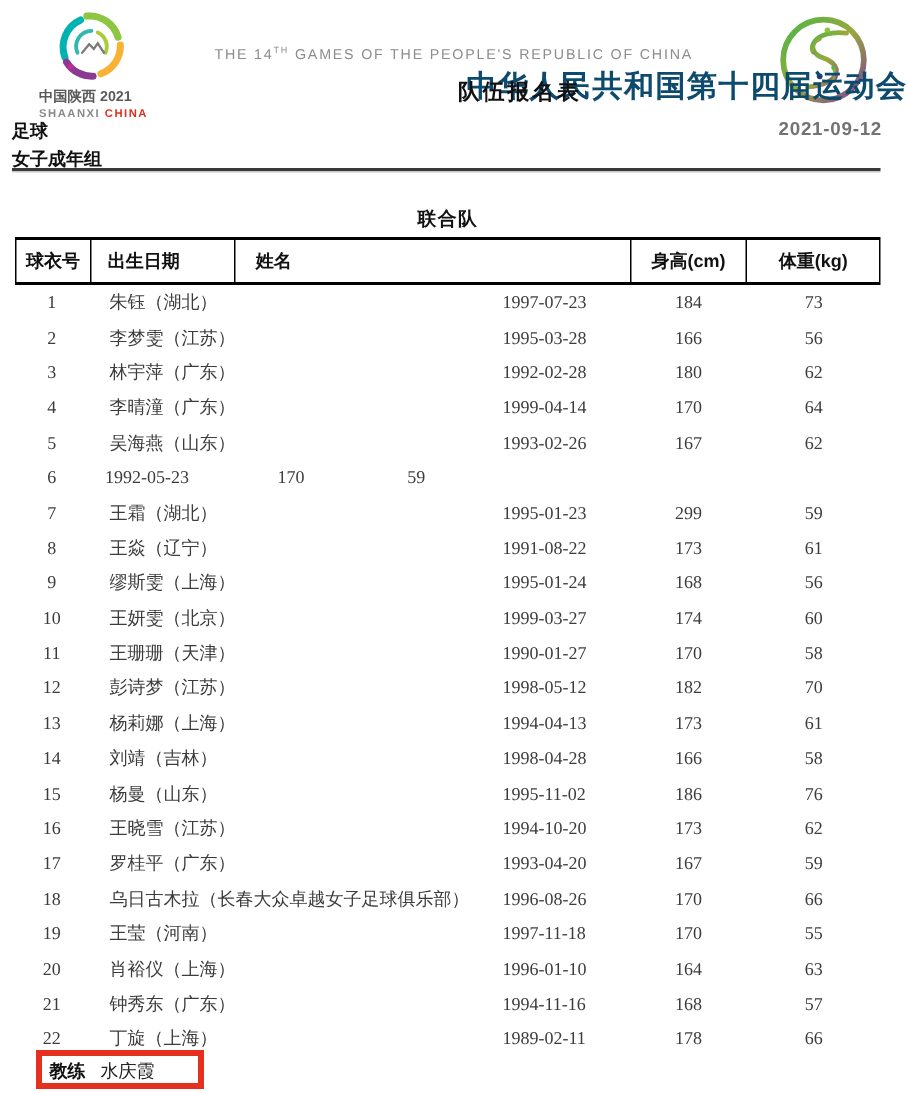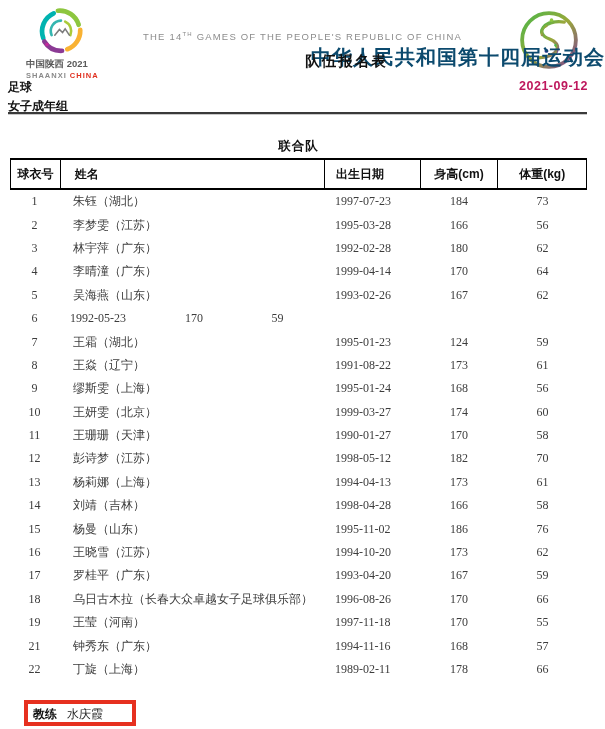--- a/index.html
+++ b/index.html
@@ -30,21 +30,21 @@
   .logo-right{position:absolute;left:517px;top:8px;width:64px;height:64px;}
 
   .sport-label{position:absolute;left:8px;top:79px;
                font-family:"Liberation Sans","DejaVu Sans",sans-serif;
                font-size:12px;font-weight:700;color:#111;}
   .group-label{position:absolute;left:8px;top:98px;
                font-family:"Liberation Sans","DejaVu Sans",sans-serif;
                font-size:12px;font-weight:700;color:#111;}
   .report-date{position:absolute;right:17px;top:79px;
                font-family:"Liberation Sans","DejaVu Sans",sans-serif;
-               font-size:12.5px;font-weight:700;color:#be185d;letter-spacing:0.5px;}
+               font-size:12.5px;font-weight:700;color:#737373;letter-spacing:0.5px;}
 
   .divider{position:absolute;left:8px;top:112px;width:579px;height:0;
            border-top:2px solid #3a3a3a;border-bottom:1px solid #c9c9c9;}
 
   .team-name{position:absolute;left:10px;top:138px;width:577px;text-align:center;
              font-family:"Liberation Sans","DejaVu Sans",sans-serif;
              font-size:12.5px;font-weight:700;color:#111;letter-spacing:1px;}
 
   
   .table{position:absolute;left:10px;top:158px;width:577px;}
@@ -121,22 +121,22 @@
   <div class="group-label">女子成年组</div>
   <div class="report-date">2021-09-12</div>
 
   <div class="divider"></div>
 
   <div class="team-name">联合队</div>
 
   <div class="table">
     <div class="thead">
       <div class="th c-no">球衣号</div>
+      <div class="th c-dob">出生日期</div>
       <div class="th c-name">姓名</div>
-      <div class="th c-dob">出生日期</div>
       <div class="th c-h">身高(cm)</div>
       <div class="th c-w">体重(kg)</div>
     </div>
     <div id="table-body">
     <div class="trow">
       <div class="c-no">1</div>
       <div class="c-name">朱钰（湖北）</div>
       <div class="c-dob">1997-07-23</div>
       <div class="c-h">184</div>
       <div class="c-w">73</div>
@@ -178,21 +178,21 @@
       <div class="c-no">6</div>
       <div class="c-dob">1992-05-23</div>
       <div class="c-h">170</div>
       <div class="c-w">59</div>
     </div>
 
     <div class="trow">
       <div class="c-no">7</div>
       <div class="c-name">王霜（湖北）</div>
       <div class="c-dob">1995-01-23</div>
-      <div class="c-h">124</div>
+      <div class="c-h">299</div>
       <div class="c-w">59</div>
     </div>
 
     <div class="trow">
       <div class="c-no">8</div>
       <div class="c-name">王焱（辽宁）</div>
       <div class="c-dob">1991-08-22</div>
       <div class="c-h">173</div>
       <div class="c-w">61</div>
     </div>
@@ -278,20 +278,27 @@
     </div>
 
     <div class="trow">
       <div class="c-no">19</div>
       <div class="c-name">王莹（河南）</div>
       <div class="c-dob">1997-11-18</div>
       <div class="c-h">170</div>
       <div class="c-w">55</div>
     </div>
 
+    <div class="trow">
+      <div class="c-no">20</div>
+      <div class="c-name">肖裕仪（上海）</div>
+      <div class="c-dob">1996-01-10</div>
+      <div class="c-h">164</div>
+      <div class="c-w">63</div>
+    </div>
 
     <div class="trow">
       <div class="c-no">21</div>
       <div class="c-name">钟秀东（广东）</div>
       <div class="c-dob">1994-11-16</div>
       <div class="c-h">168</div>
       <div class="c-w">57</div>
     </div>
 
     <div class="trow">

